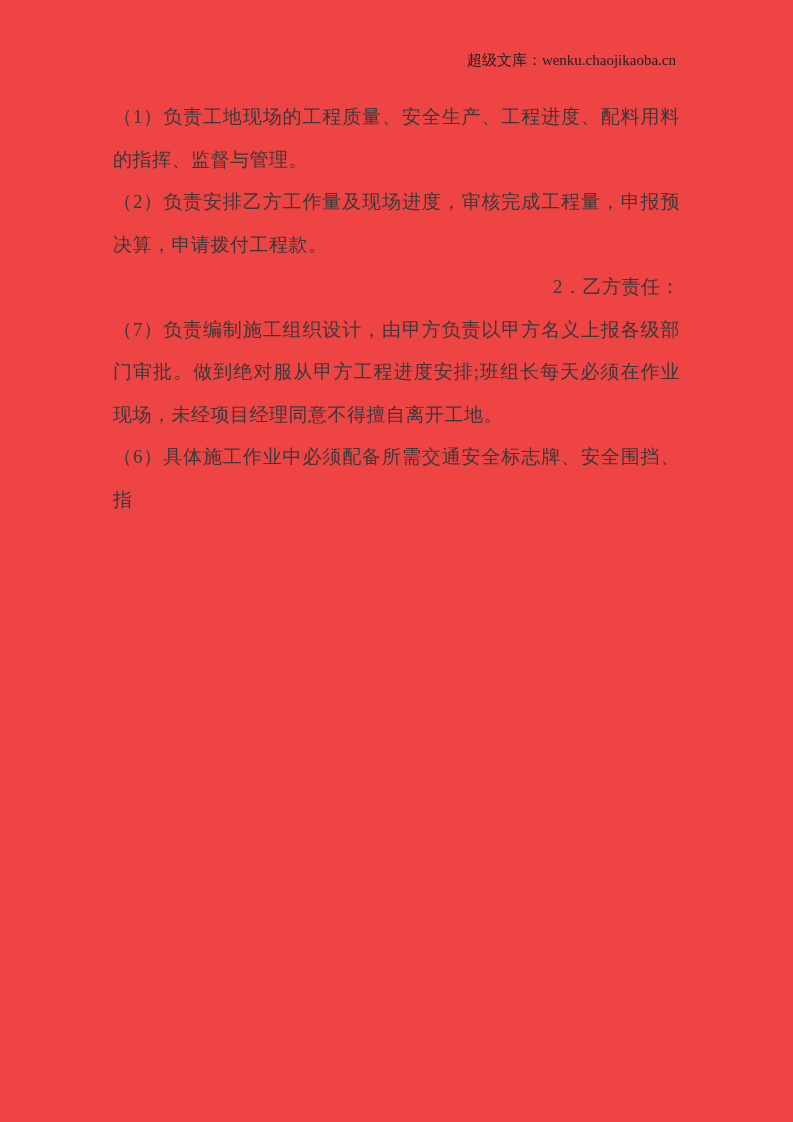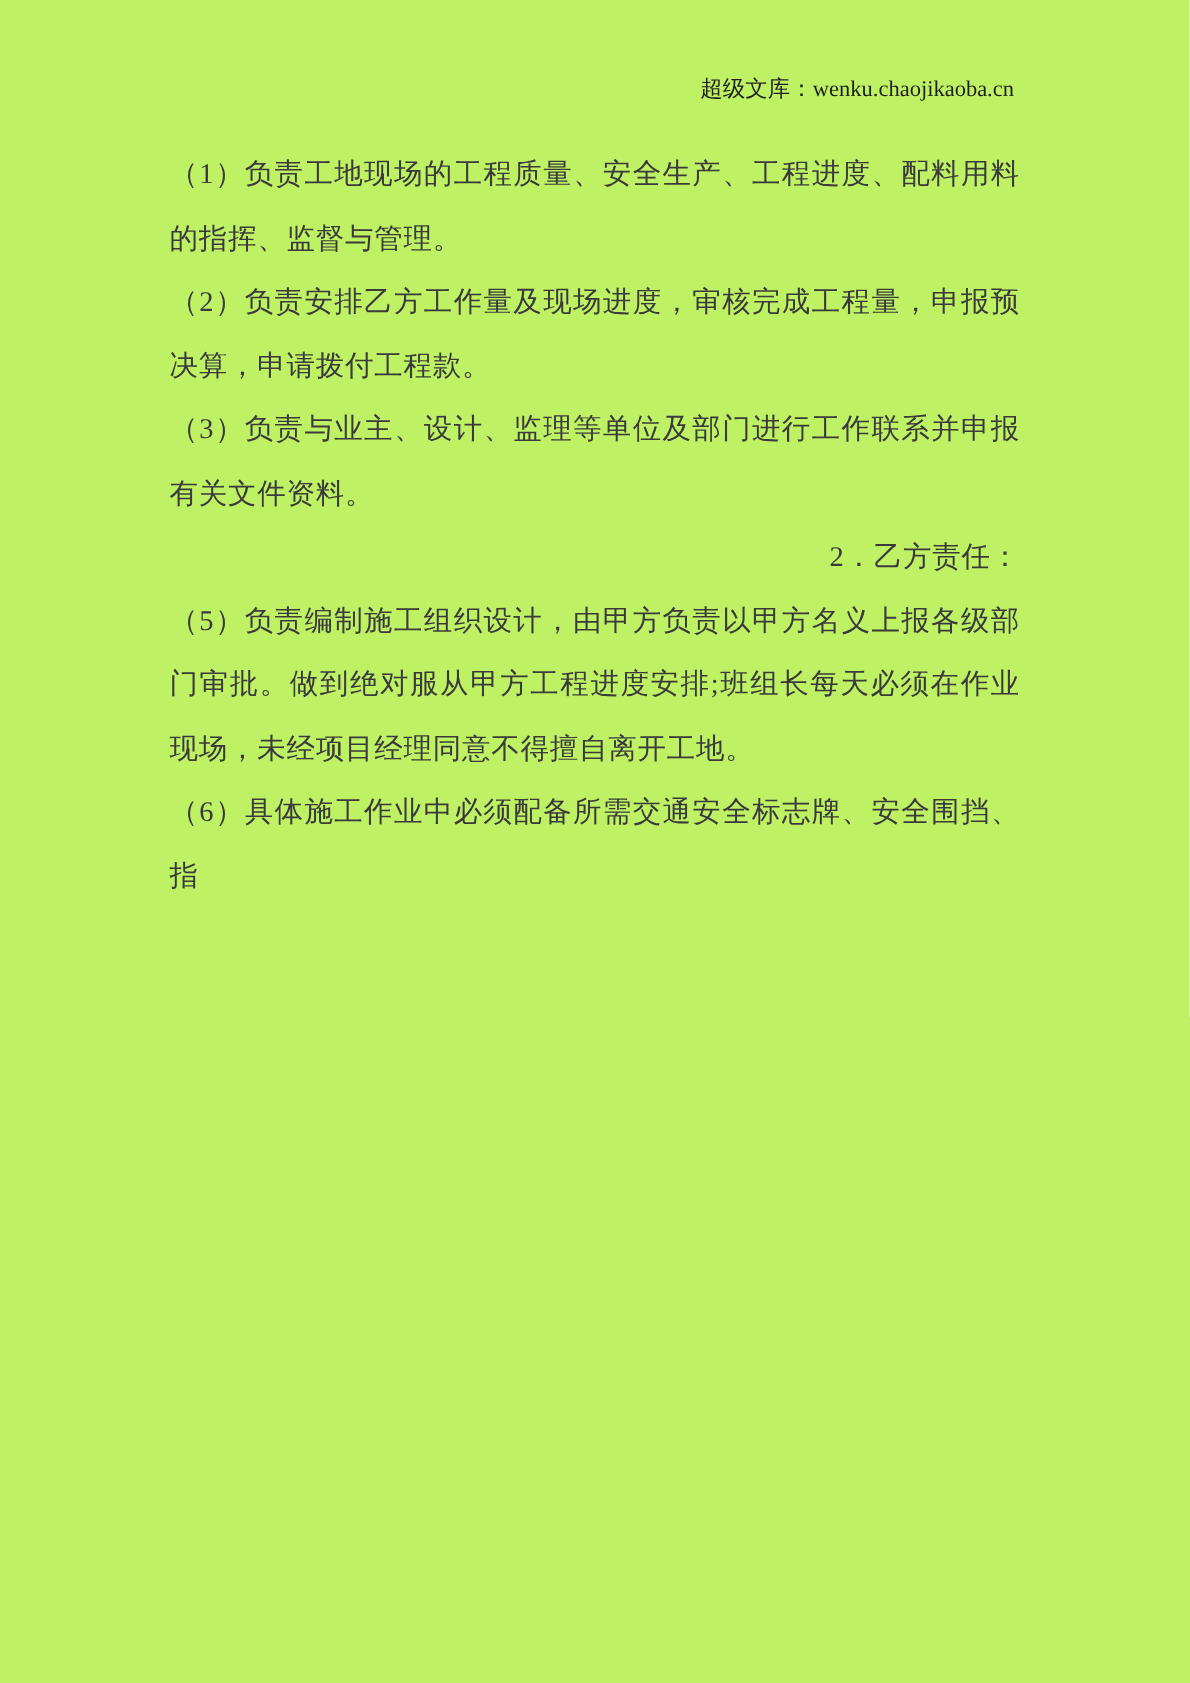--- a/index.html
+++ b/index.html
@@ -13,21 +13,21 @@
     position: relative;
     overflow: hidden;
     font-family: "Liberation Serif", "DejaVu Serif", serif;
     color: #3a3a3a;
   }
   .page {
     position: absolute;
     left: 0; top: 0;
     width: 793px;
     height: 1122px;
-    background: #bef264;
+    background: #ef4444;
   }
   .watermark {
     position: absolute;
     top: 50px;
     right: 117px;
     font-size: 15px;
     line-height: 20px;
     color: #1f1f1f;
     white-space: nowrap;
   }
@@ -57,26 +57,25 @@
 <div class="page">
 
   <div class="watermark">超级文库：wenku.chaojikaoba.cn</div>
 
   <div class="content">
 
     <p>（1）负责工地现场的工程质量、安全生产、工程进度、配料用料的指挥、监督与管理。</p>
 
     <p>（2）负责安排乙方工作量及现场进度，审核完成工程量，申报预决算，申请拨付工程款。</p>
 
-    <p>（3）负责与业主、设计、监理等单位及部门进行工作联系并申报有关文件资料。</p>
 
     <p class="heading">2．乙方责任：</p>
 
 
 
 
-    <p>（5）负责编制施工组织设计，由甲方负责以甲方名义上报各级部门审批。做到绝对服从甲方工程进度安排;班组长每天必须在作业现场，未经项目经理同意不得擅自离开工地。</p>
+    <p>（7）负责编制施工组织设计，由甲方负责以甲方名义上报各级部门审批。做到绝对服从甲方工程进度安排;班组长每天必须在作业现场，未经项目经理同意不得擅自离开工地。</p>
 
 
     <p>（6）具体施工作业中必须配备所需交通安全标志牌、安全围挡、指</p>
 
   </div>
 </div>
 
 </body></html>

